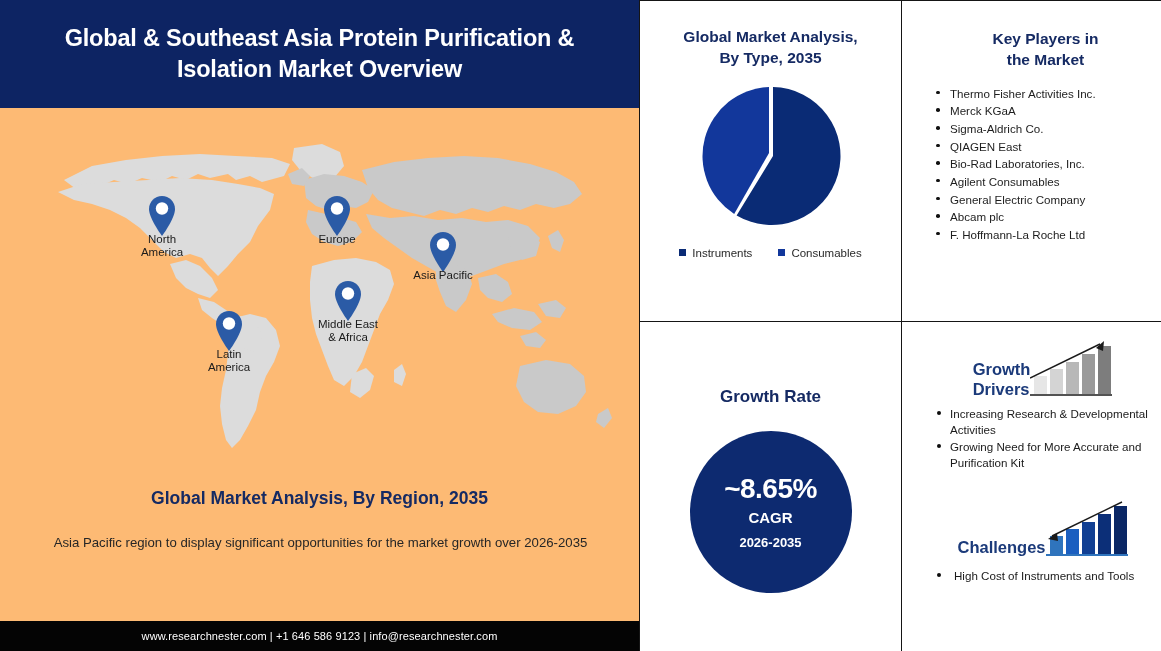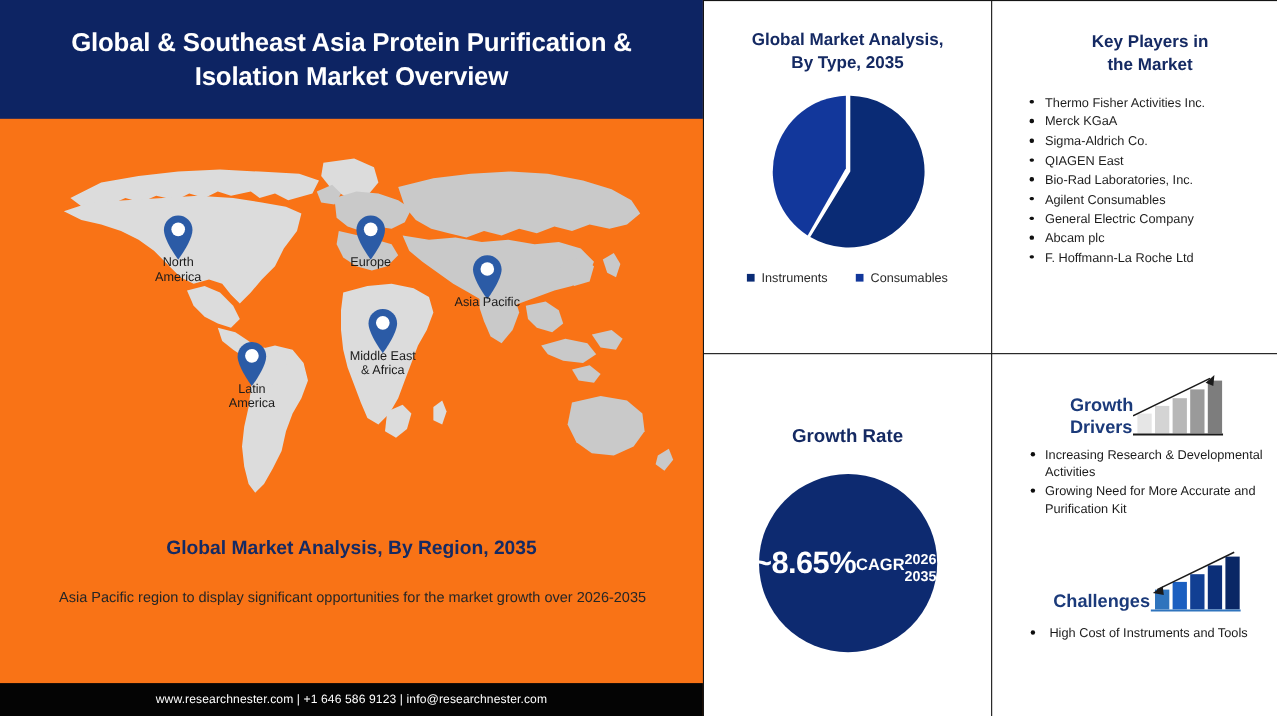--- a/index.html
+++ b/index.html
@@ -10,21 +10,21 @@
   #infographic{
     position:relative;
     width:1161px;height:651px;
     background:#ffffff;
     overflow:hidden;
   }
 
   
   .left-col{
     position:absolute;left:0;top:0;width:640px;height:651px;
-    background:#f97316;
+    background:#fdba74;
     border-right:1px solid #151515;
     box-sizing:border-box;
   }
   .title-bar{
     position:absolute;left:0;top:0;width:639px;height:108px;
     background:#0d2463;
     display:flex;align-items:center;justify-content:center;
     box-sizing:border-box;
   }
   .title-text{
@@ -125,21 +125,21 @@
     content:"";position:absolute;left:0;top:6px;
     width:3.5px;height:3.5px;border-radius:50%;background:#111;
   }
 
   
   .growth-title{margin-top:64px;}
   .growth-circle{
     width:162px;height:162px;border-radius:50%;
     background:#0d2a70;
     margin:22px auto 0;
-    display:flex;flex-direction:row;align-items:center;justify-content:center;
+    display:flex;flex-direction:column;align-items:center;justify-content:center;
     color:#ffffff;
   }
   .gc-pct{font-size:28px;font-weight:bold;letter-spacing:-0.5px;}
   .gc-cagr{font-size:15px;font-weight:bold;margin-top:4px;}
   .gc-years{font-size:13px;font-weight:bold;margin-top:9px;}
 
   
   .blk-head-row{
     display:flex;align-items:flex-end;justify-content:center;
     padding:0 14px 0 36px;

